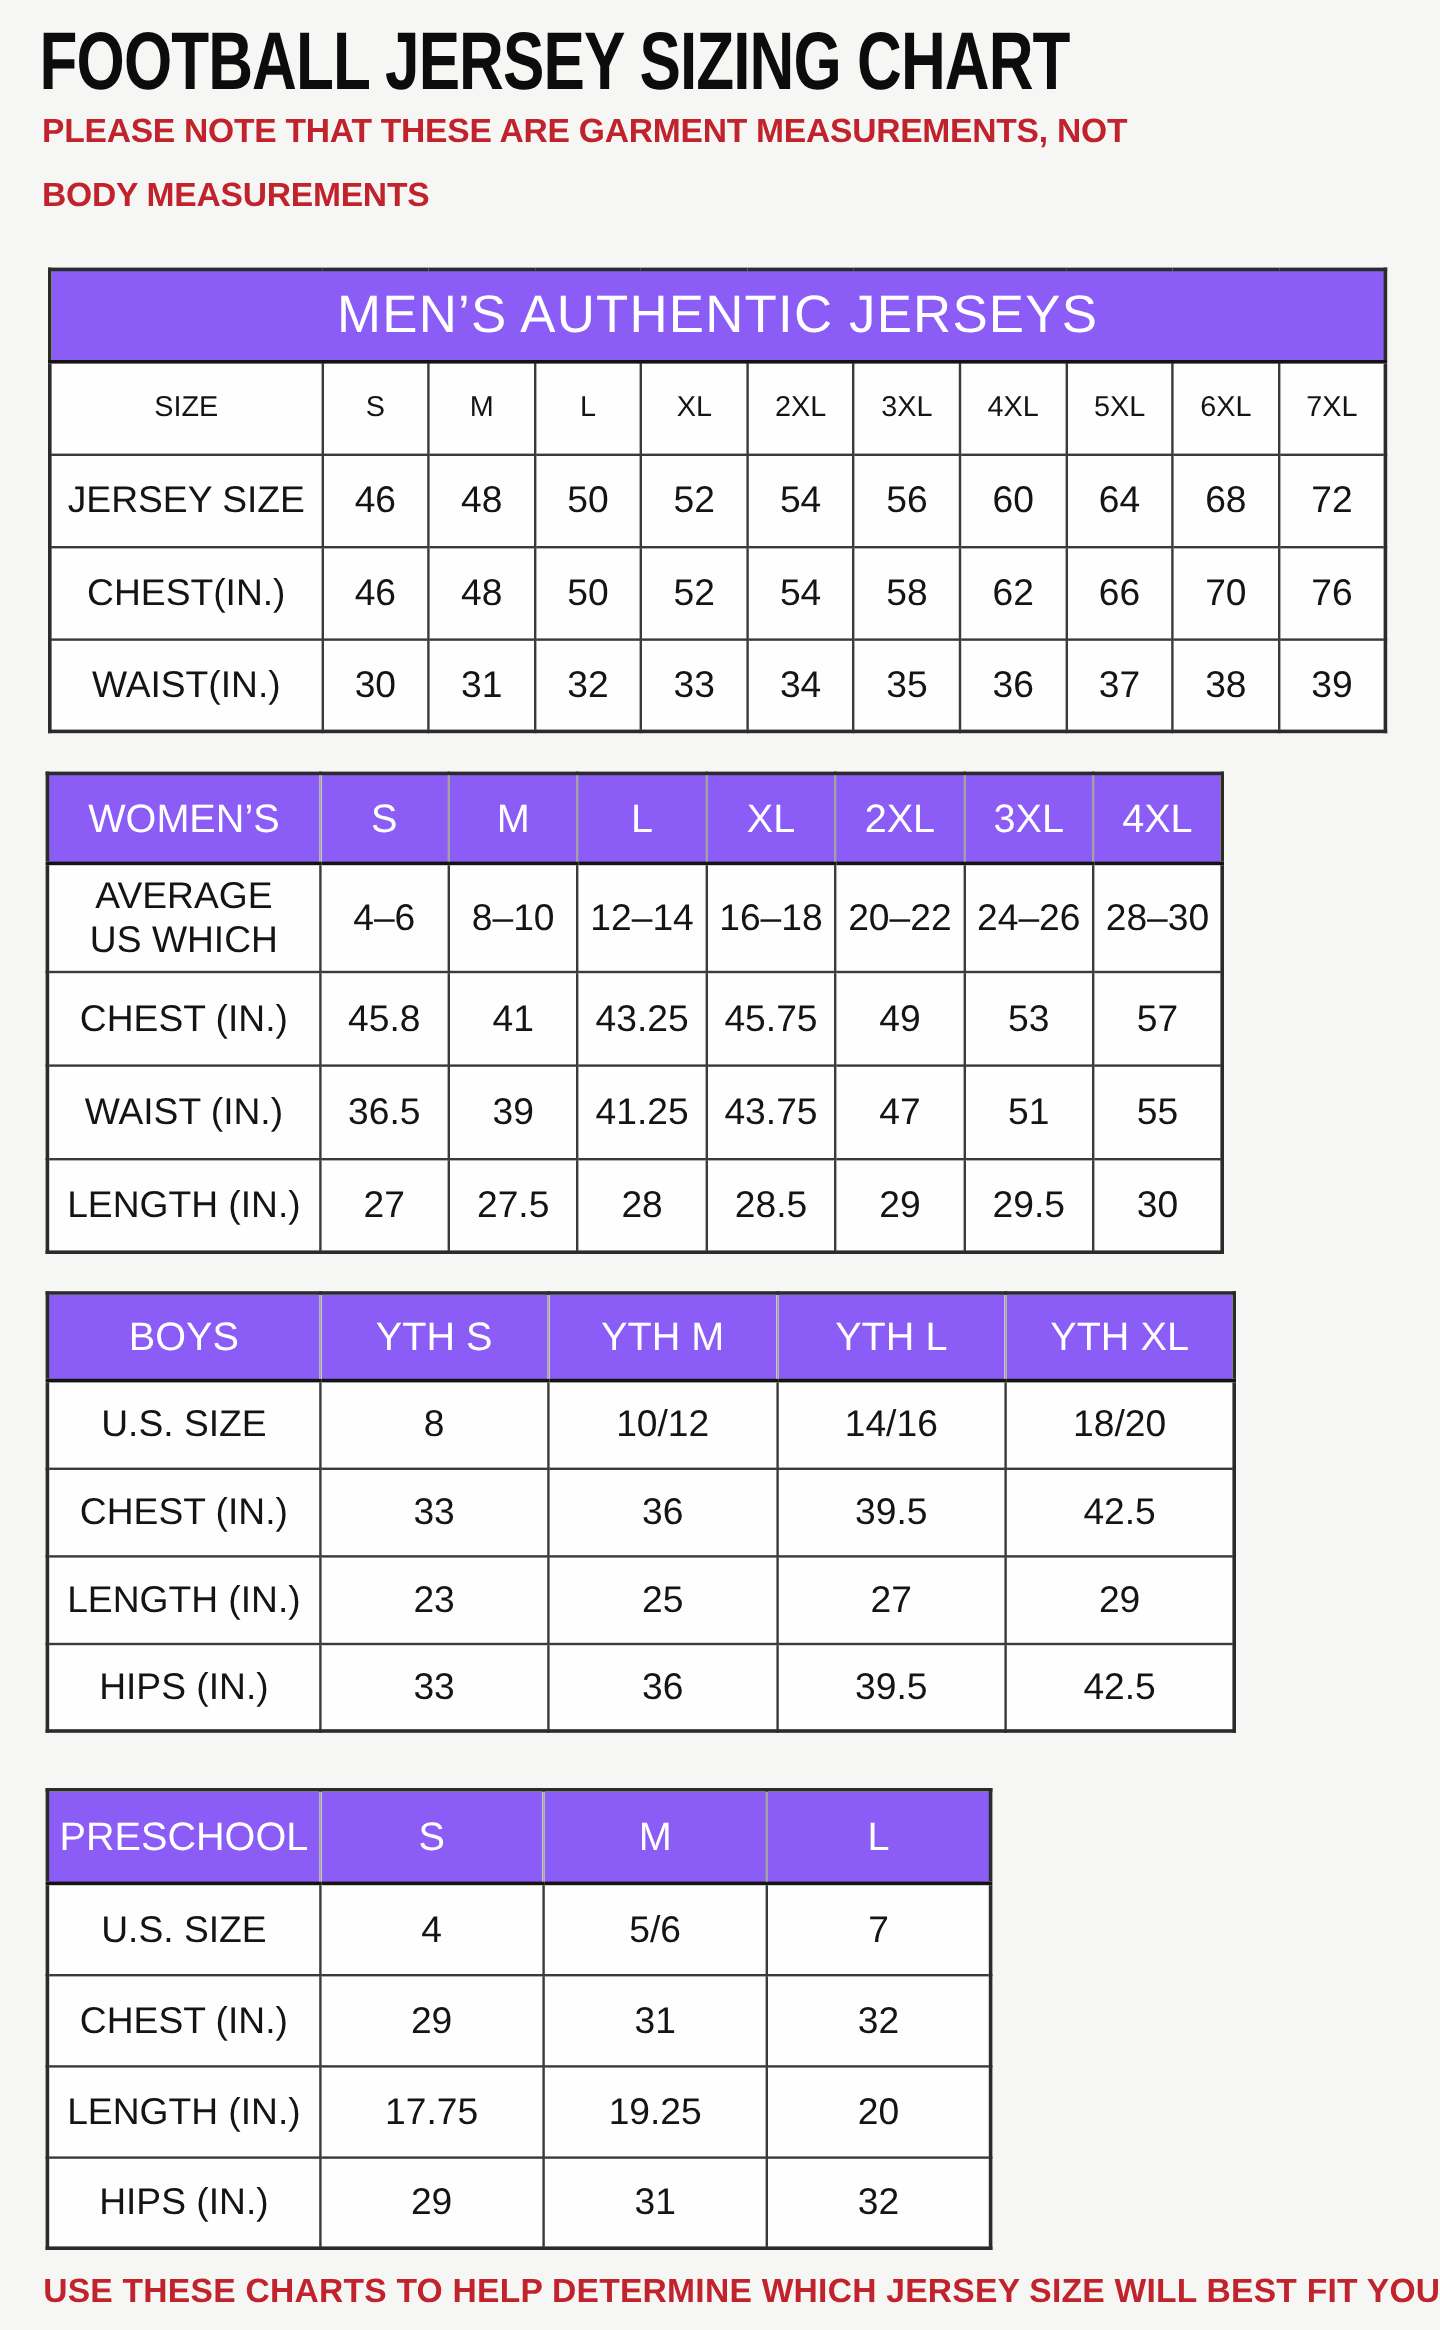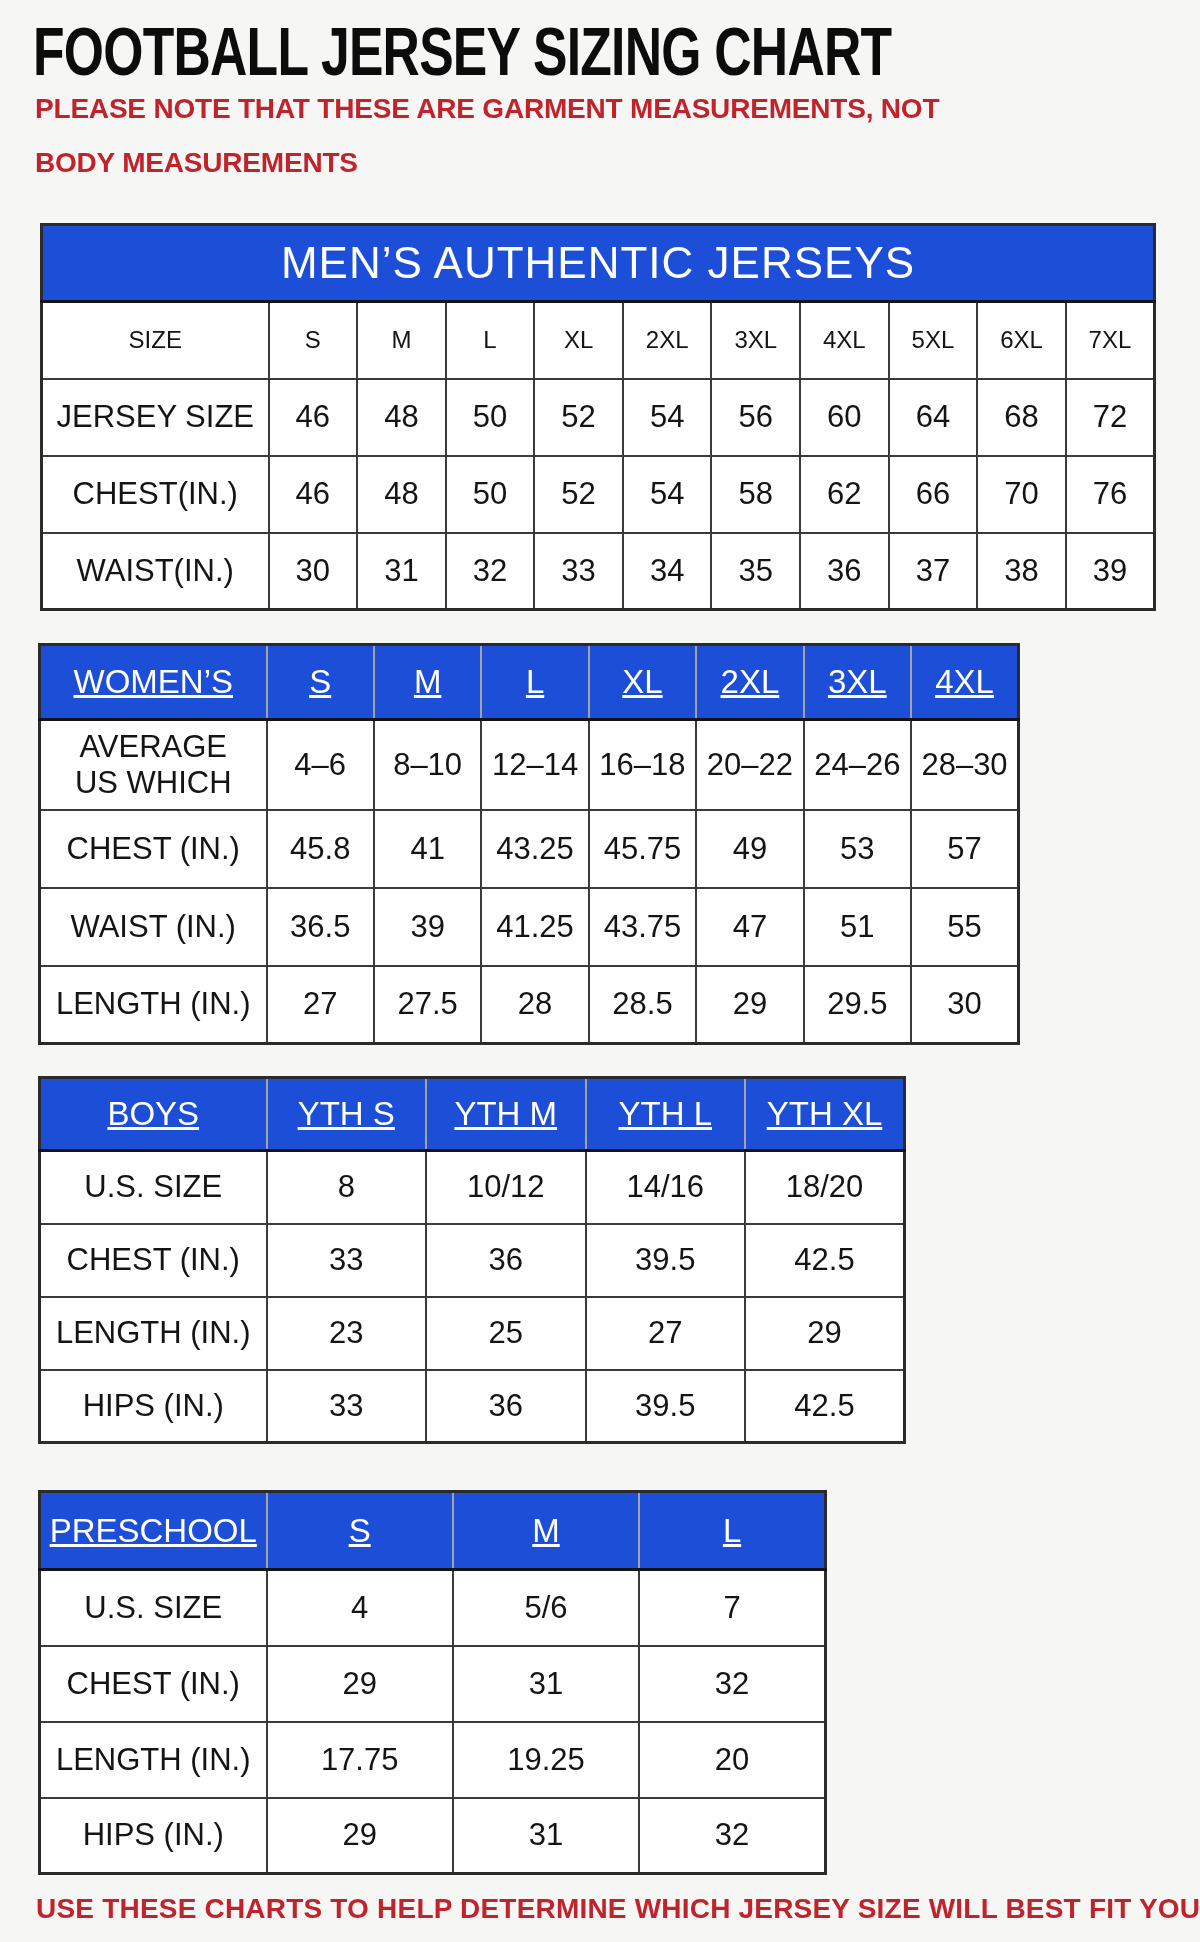--- a/index.html
+++ b/index.html
@@ -31,41 +31,40 @@
     background:#fefefe;border:3px solid #2b2b2b;
   }
   .tbl td,.tbl th{
     border:2px solid #3a3a3a;
     text-align:center;vertical-align:middle;
     font-size:31px;font-weight:400;color:#141414;
     padding:0;white-space:pre-line;line-height:1.15;
     overflow:hidden;
   }
   .tbl th.gray,.tbl td.gray{
-    background:#1d4ed8;color:#ffffff;
+    background:#8b5cf6;color:#ffffff;
     border-left:2px solid #a2a2a2;border-right:2px solid #a2a2a2;
     border-top:2px solid #6f6f6f;
   }
   .tbl tr.title-row th{
     font-size:44px;letter-spacing:1px;
     border-bottom:3px solid #141414;
   }
   .tbl tr.head-row th{
     font-size:33px;
     border-bottom:3px solid #141414;
-    text-decoration:underline;
   }
   .tbl tr.size-row td{font-size:24px;}
   .mens{top:223px;left:40px;width:1116px;}
   .mens tr{height:77px;}
   .womens{top:643px;left:38px;width:982px;}
   .womens tr{height:78px;}
   .womens tr.head-row{height:75px;}
   .womens tr.row-0{height:90px;}
-  .boys{top:1076px;left:38px;width:868px;}
+  .boys{top:1076px;left:38px;width:992px;}
   .boys tr{height:73px;}
   .pre{top:1490px;left:38px;width:789px;}
   .pre tr{height:76px;}
   .pre tr.head-row{height:78px;}
 </style>
 </head>
 <body>
 
 <h1 class="title">FOOTBALL JERSEY SIZING CHART</h1>
 <p class="subtitle">PLEASE NOTE THAT THESE ARE GARMENT MEASUREMENTS, NOT BODY MEASUREMENTS</p>

